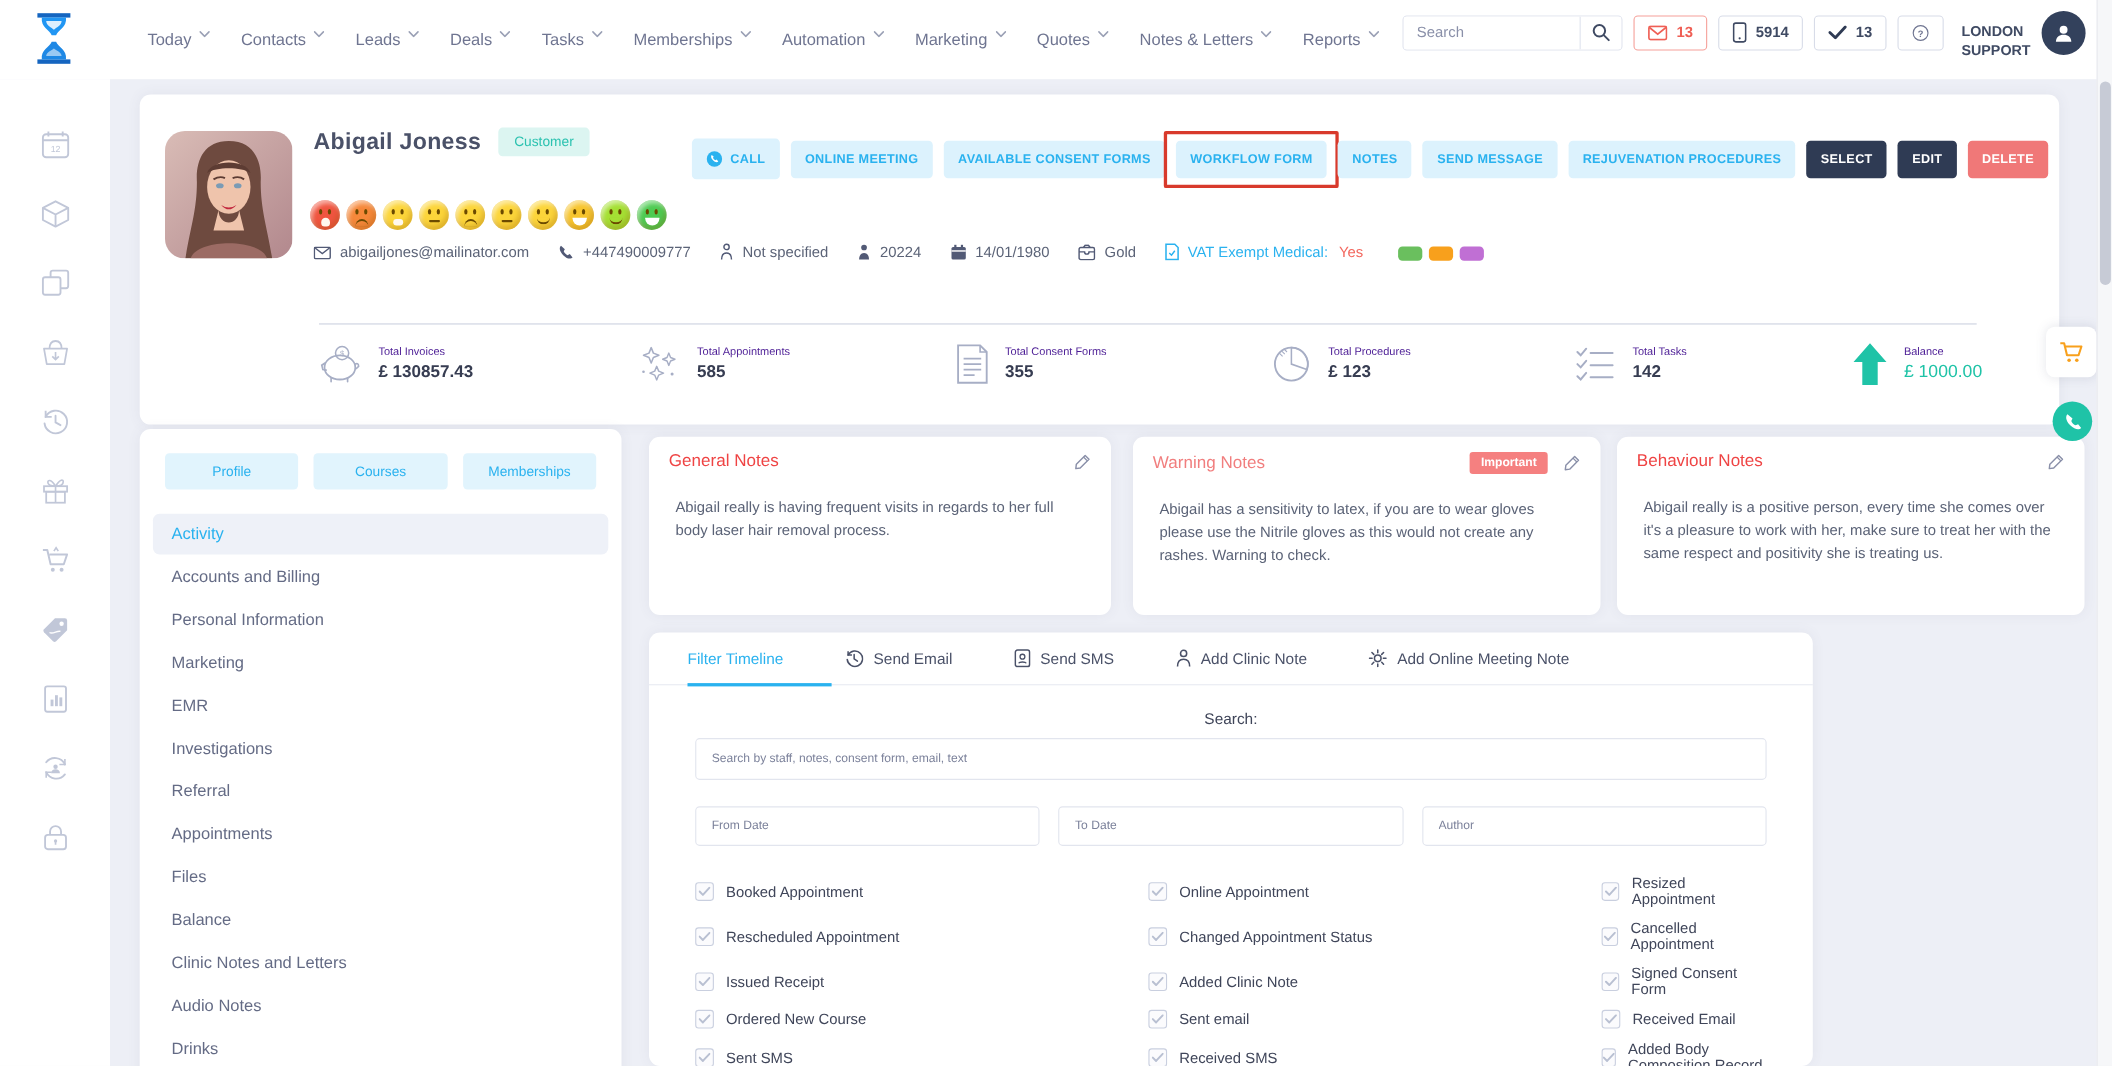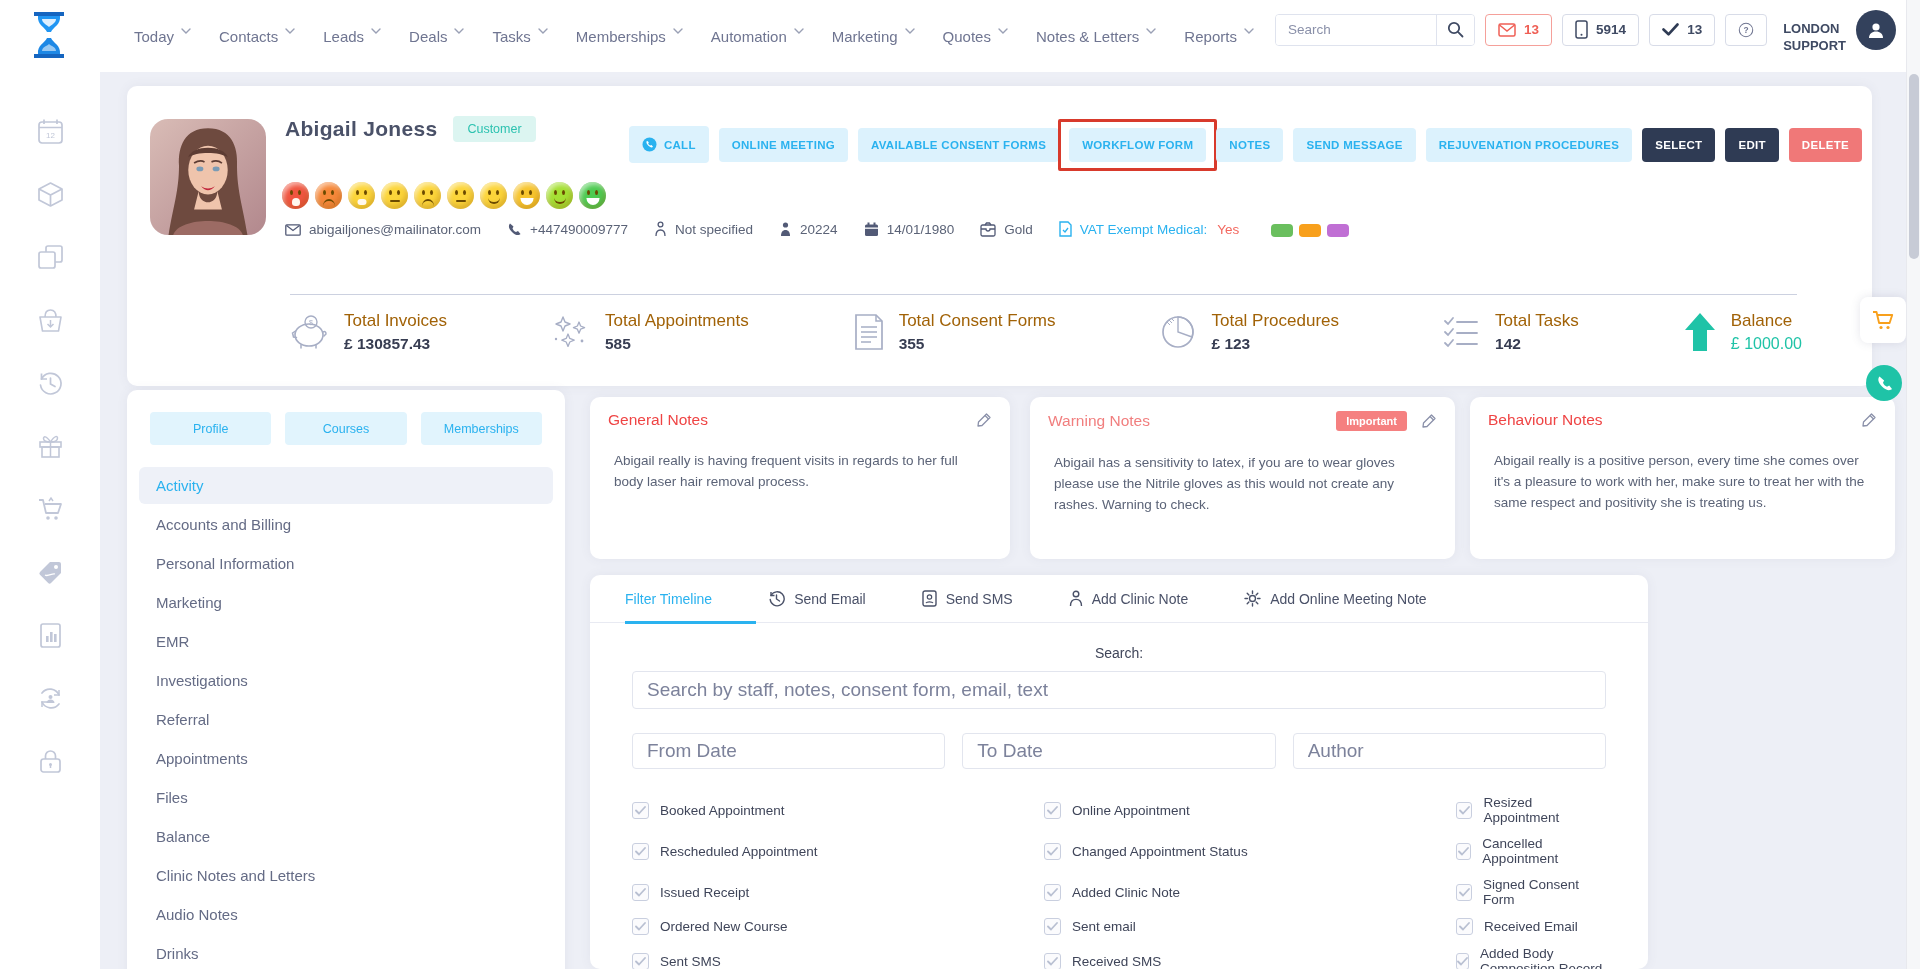--- a/index.html
+++ b/index.html
@@ -67,21 +67,21 @@
           padding:11px 13px; cursor:pointer; white-space:nowrap; position:relative; }
   .abtn.light { background:#dcf2fd; color:#2ab2ef; }
   .abtn.dark  { background:#2f3b54; color:#fff; }
   .abtn.danger{ background:#f07878; color:#fff; }
   .abtn.highlighted::after { content:''; position:absolute; inset:-9px -11px; border:3px solid #d83a2c; border-radius:2px; pointer-events:none; }
   .call-btn { display:flex; align-items:center; gap:7px; }
 
   .pdivider { position:absolute; left:163px; right:75px; top:208px; height:1px; background:#ccd1e0; }
   .stats-row { position:absolute; left:163px; right:70px; top:225px; display:flex; justify-content:space-between; }
   .stat { display:flex; align-items:center; gap:14px; }
-  .stat-label { font-size:17px; color:#a16207; margin-bottom:4px; }
+  .stat-label { font-size:10px; color:#4c1d95; margin-bottom:4px; }
   .stat-value { font-size:15.5px; font-weight:bold; color:#373d52; }
   .stat.accent .stat-value { color:#1fc3a7; font-weight:normal; font-size:16px; }
 
   
   .float-cart { position:absolute; right:14px; top:297px; width:46px; height:46px; background:#fff; border-radius:8px;
                 box-shadow:0 0 10px rgba(80,90,120,.15); display:flex; align-items:center; justify-content:center; z-index:8; cursor:pointer; }
   .float-phone { position:absolute; right:18px; top:365px; width:36px; height:36px; background:#1fc3a7; border-radius:50%;
                  display:flex; align-items:center; justify-content:center; z-index:8; cursor:pointer; }
 
   
@@ -108,21 +108,21 @@
 
   
   .timeline-card { left:590px; top:575px; width:1058px; height:394px; }
   .tl-tabs { display:flex; align-items:center; gap:56px; height:48px; padding-left:35px; border-bottom:1px solid #e8eaf2; position:relative; }
   .tl-tab { display:flex; align-items:center; gap:9px; font-size:14px; color:#4a5168; cursor:pointer; height:100%; }
   .tl-tab.active { color:#2ab2ef; }
   .tl-underline { position:absolute; left:0px; bottom:-2px; width:131px; height:3px; background:#2ab2ef; }
   .tl-search-label { text-align:center; margin-top:22px; font-size:14px; color:#3f4559; }
   .tl-search { margin:10px 42px 0; }
   .tl-input { width:100%; height:38px; border:1px solid #e2e5ee; border-radius:4px; padding:0 14px;
-              font-family:inherit; font-size:19px; color:#4a5168; outline:none; background:#fff; }
+              font-family:inherit; font-size:11px; color:#4a5168; outline:none; background:#fff; }
   .tl-input::placeholder { color:#7c829b; }
   .tl-row { display:flex; gap:17px; margin:24px 42px 0; }
   .tl-row .tl-input { height:36px; }
   .filters-grid { margin:26px 42px 0; display:grid; grid-template-columns:412px 412px auto; row-gap:11px; }
   .chk { display:flex; align-items:center; gap:11px; cursor:pointer; }
   .chk .box { width:17px; height:17px; border:1px solid #c9cfdf; border-radius:3px; background:#fbfbfd;
               display:flex; align-items:center; justify-content:center; }
   .chk-label { font-size:13.5px; color:#3f4559; }
 </style>
 </head>

